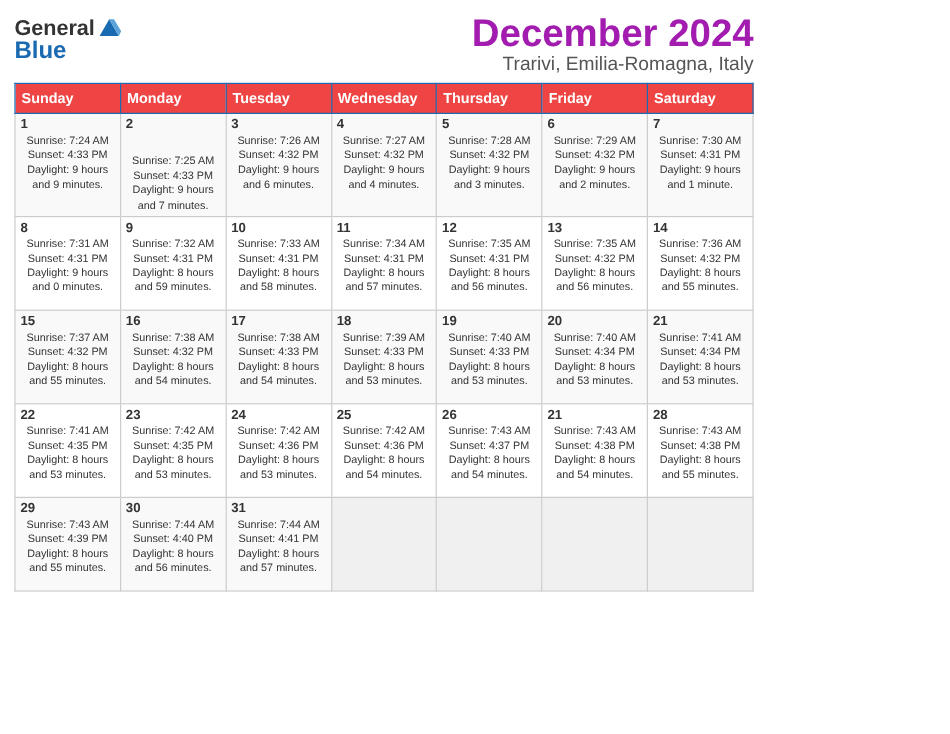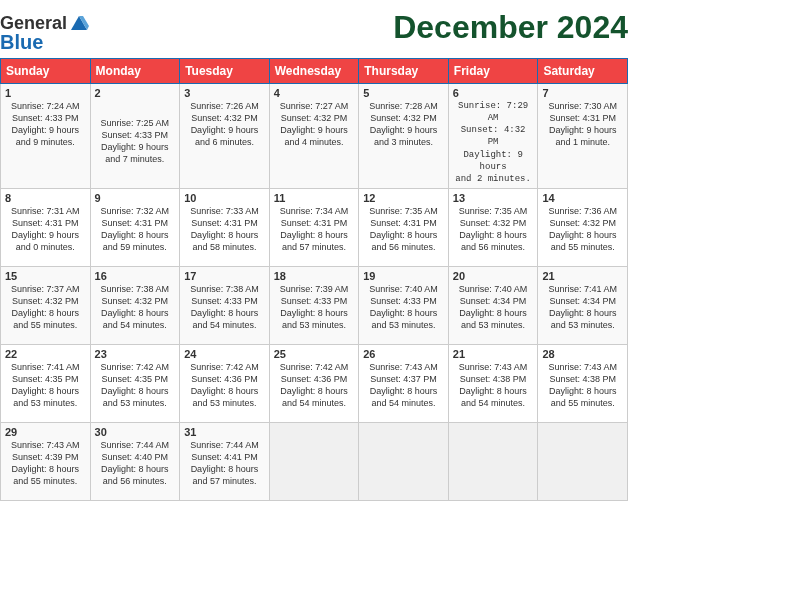--- a/index.html
+++ b/index.html
@@ -5,21 +5,21 @@
     * { margin: 0; padding: 0; box-sizing: border-box; }
     body {
       font-family: Arial, sans-serif;
       background: #fff;
       width: 792px;
       height: 612px;
       overflow: hidden;
     }
     .container {
       width: 640px;
-      padding: 10px 12px 8px 0;
+      padding: 10px 12px 8px 12px;
     }
     .header-row {
       display: flex;
       align-items: flex-start;
       justify-content: space-between;
       margin-bottom: 6px;
     }
     .logo {
       display: flex;
       flex-direction: column;
@@ -37,21 +37,21 @@
       font-weight: bold;
       color: #1a6ab1;
       line-height: 1;
     }
     .title-area {
       text-align: right;
     }
     .month-title {
       font-size: 32px;
       font-weight: bold;
-      color: #14532d;
+      color: #a21caf;
       line-height: 1.1;
     }
     .location-title {
       font-size: 16px;
       color: #555;
     }
     .calendar-table {
       width: 100%;
       border-collapse: collapse;
       table-layout: fixed;
@@ -106,20 +106,21 @@
         <span class="logo-general">General</span>
         <svg width="20" height="20" viewBox="0 0 20 20" style="margin-left:2px;margin-top:-2px;">
           <polygon points="2,18 10,4 18,18" fill="#1a6ab1"></polygon>
           <polygon points="10,4 18,18 20,14 14,4" fill="#5ba3d9"></polygon>
         </svg>
       </div>
       <span class="logo-blue">Blue</span>
     </div>
     <div class="title-area">
       <div class="month-title">December 2024</div>
+      <div class="location-title">Trarivi, Emilia-Romagna, Italy</div>
     </div>
   </div>
 
   <table class="calendar-table">
     <thead>
       <tr>
       <th>Sunday</th>
           <th>Monday</th>
           <th>Tuesday</th>
           <th>Wednesday</th>
@@ -160,21 +161,21 @@
           </td>
           <td>
             <span class="day-num">5</span>
             <div class="cell-text" style="white-space: pre-line;">Sunrise: 7:28 AM
 Sunset: 4:32 PM
 Daylight: 9 hours
 and 3 minutes.</div>
           </td>
           <td>
             <span class="day-num">6</span>
-            <div class="cell-text" style="white-space: pre-line; font-family: Liberation Mono, monospace;">Sunrise: 7:29 AM
+            <div class="cell-text" style="white-space: pre-line;">Sunrise: 7:29 AM
 Sunset: 4:32 PM
 Daylight: 9 hours
 and 2 minutes.</div>
           </td>
           <td>
             <span class="day-num">7</span>
             <div class="cell-text" style="white-space: pre-line;">Sunrise: 7:30 AM
 Sunset: 4:31 PM
 Daylight: 9 hours
 and 1 minute.</div>

